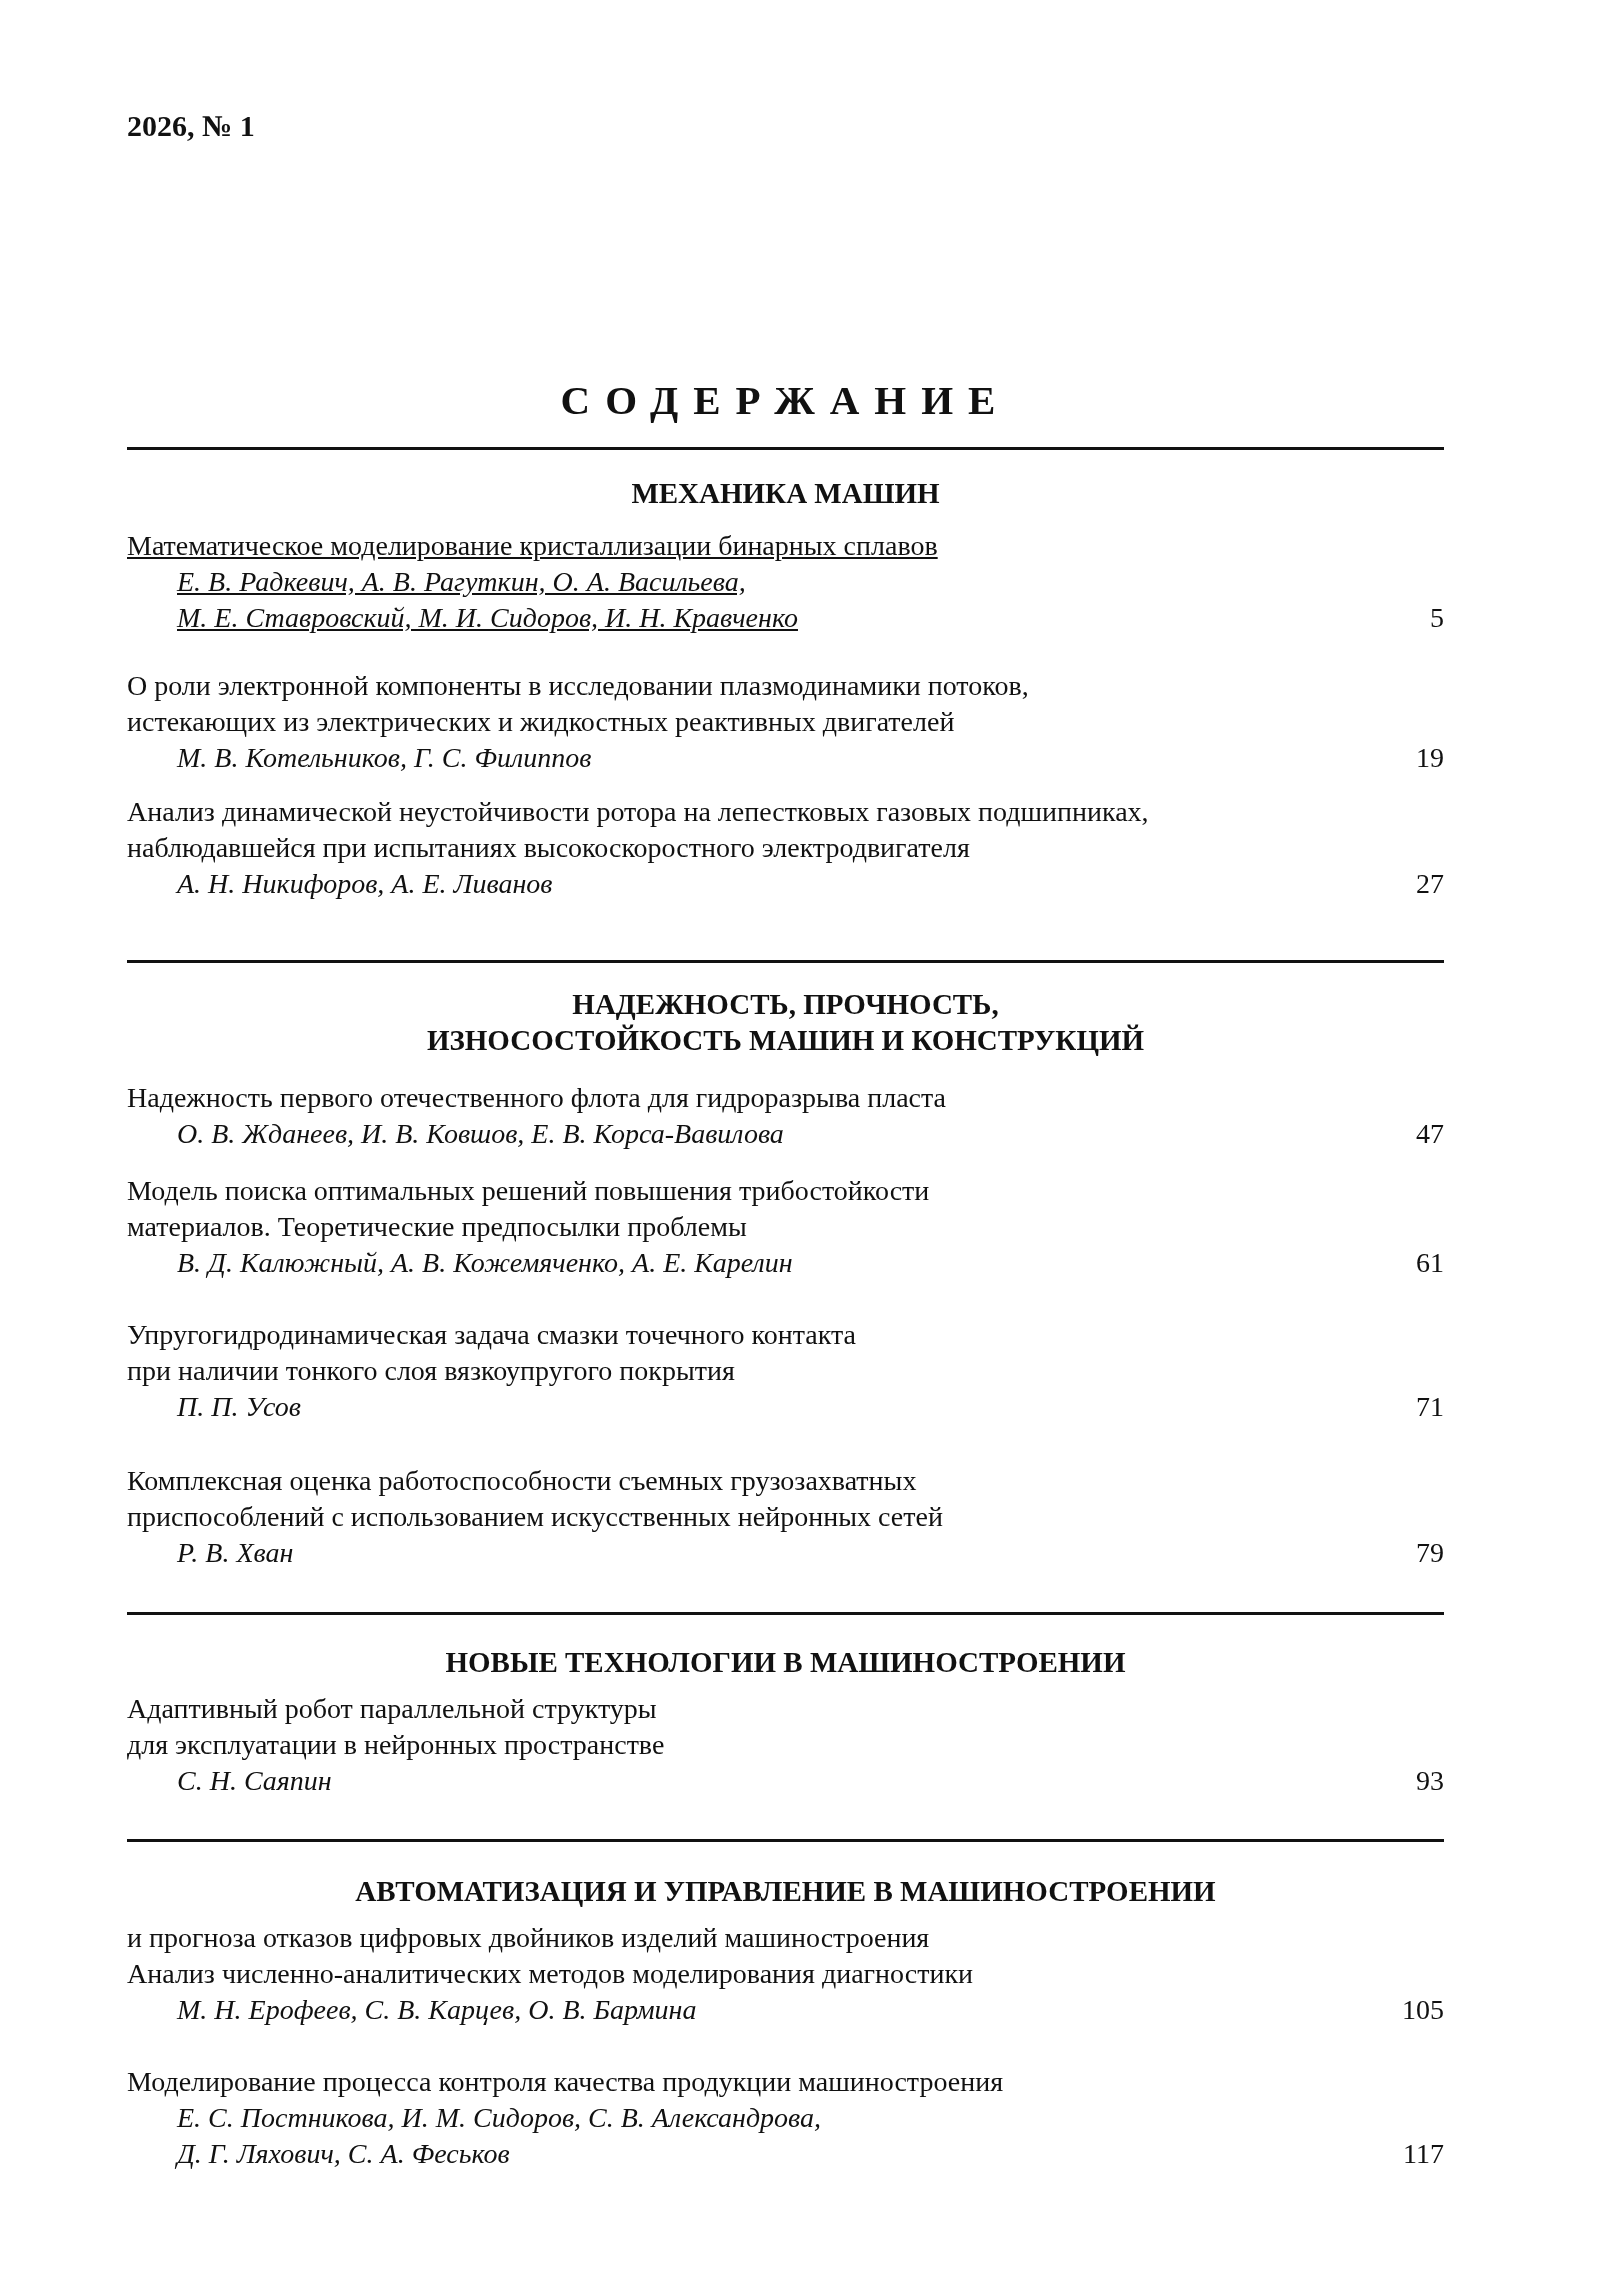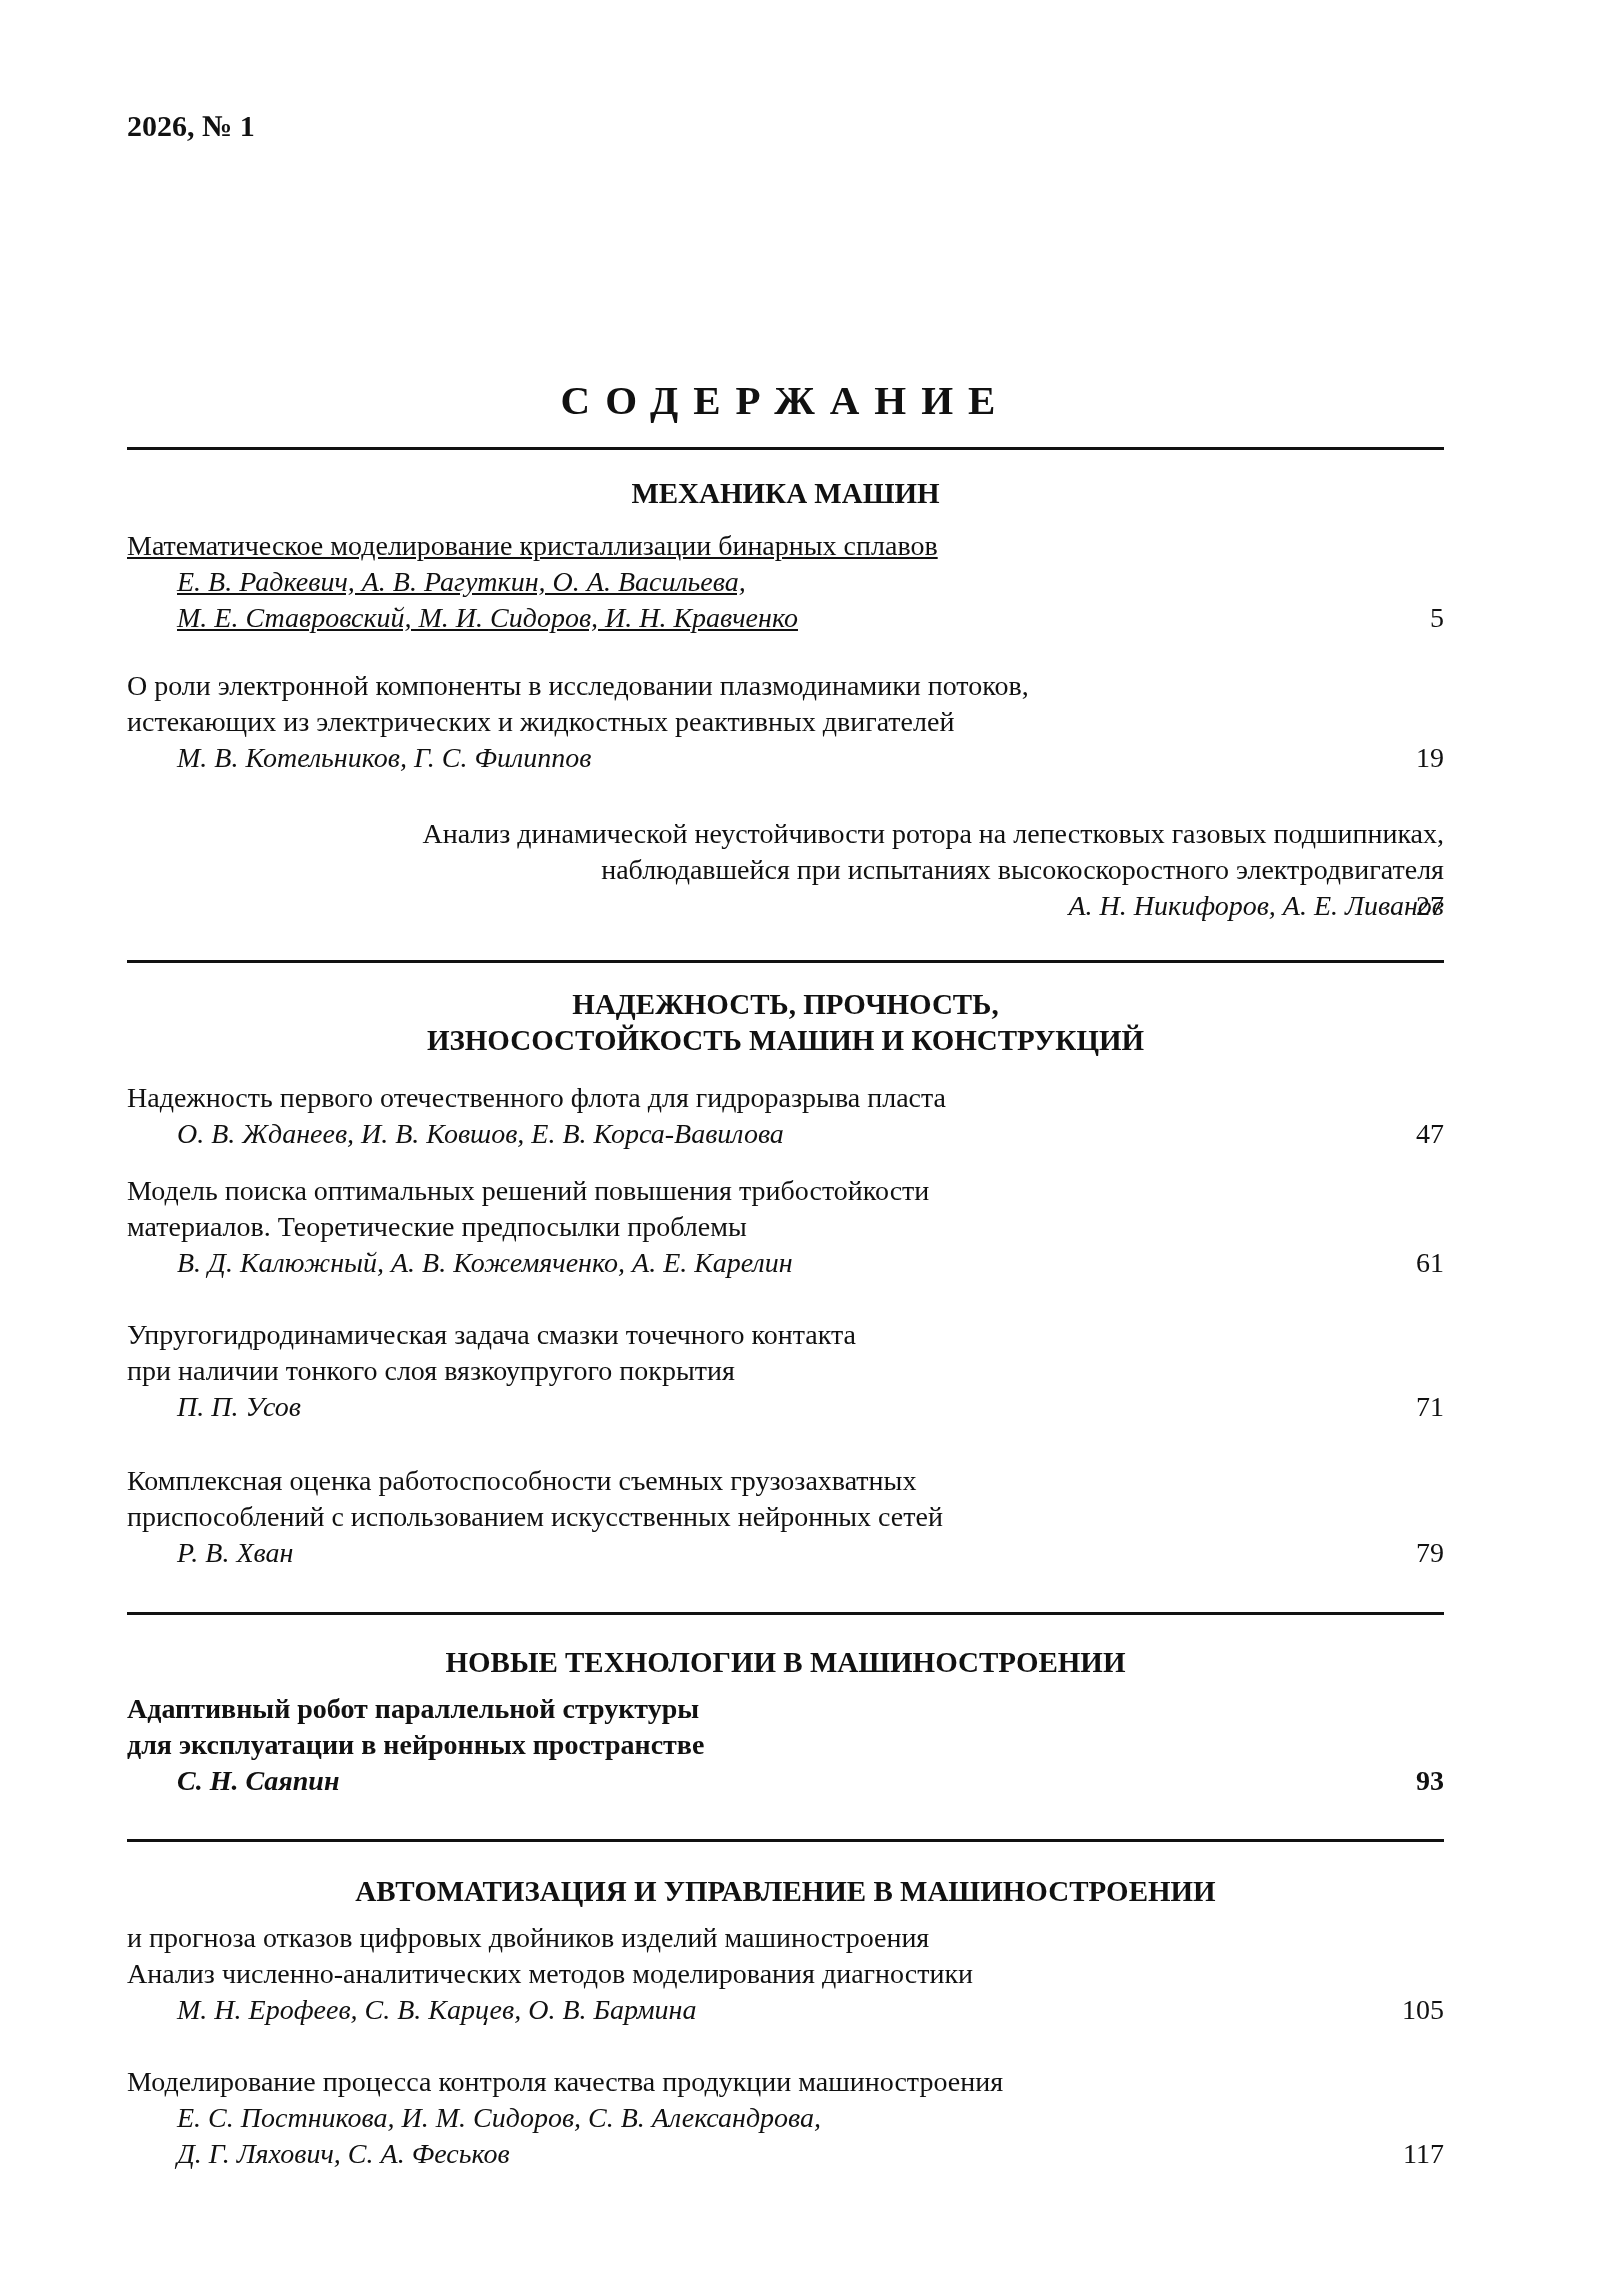--- a/index.html
+++ b/index.html
@@ -52,21 +52,21 @@
     <span class="a">Е. В. Радкевич, А. В. Рагуткин, О. А. Васильева,</span>
     <span class="a"><span>М. Е. Ставровский, М. И. Сидоров, И. Н. Кравченко</span><span class="pg">5</span></span>
   </div>
 
   <div class="article" style="top:668px;">
     <span class="t">О роли электронной компоненты в исследовании плазмодинамики потоков,</span>
     <span class="t">истекающих из электрических и жидкостных реактивных двигателей</span>
     <span class="a"><span>М. В. Котельников, Г. С. Филиппов</span><span class="pg">19</span></span>
   </div>
 
-  <div class="article" style="top:816px;text-align:right;">
+  <div class="article" style="top:794px;">
     <span class="t">Анализ динамической неустойчивости ротора на лепестковых газовых подшипниках,</span>
     <span class="t">наблюдавшейся при испытаниях высокоскоростного электродвигателя</span>
     <span class="a"><span>А. Н. Никифоров, А. Е. Ливанов</span><span class="pg">27</span></span>
   </div>
 
   <div class="section-head" style="top:986px;">
     <span style="display:block">НАДЕЖНОСТЬ, ПРОЧНОСТЬ,</span>
     <span style="display:block">ИЗНОСОСТОЙКОСТЬ МАШИН И КОНСТРУКЦИЙ</span>
   </div>
 
@@ -90,21 +90,21 @@
   <div class="article" style="top:1463px;">
     <span class="t">Комплексная оценка работоспособности съемных грузозахватных</span>
     <span class="t">приспособлений с использованием искусственных нейронных сетей</span>
     <span class="a"><span>Р. В. Хван</span><span class="pg">79</span></span>
   </div>
 
   <div class="section-head" style="top:1644px;">
     <span>НОВЫЕ ТЕХНОЛОГИИ В МАШИНОСТРОЕНИИ</span>
   </div>
 
-  <div class="article" style="top:1691px;font-weight:bold;">
+  <div class="article" style="top:1691px;">
     <span class="t">Адаптивный робот параллельной структуры</span>
     <span class="t">для эксплуатации в нейронных пространстве</span>
     <span class="a"><span>С. Н. Саяпин</span><span class="pg">93</span></span>
   </div>
 
   <div class="section-head" style="top:1873px;">
     <span>АВТОМАТИЗАЦИЯ И УПРАВЛЕНИЕ В МАШИНОСТРОЕНИИ</span>
   </div>
 
   <div class="article" style="top:1920px;">

